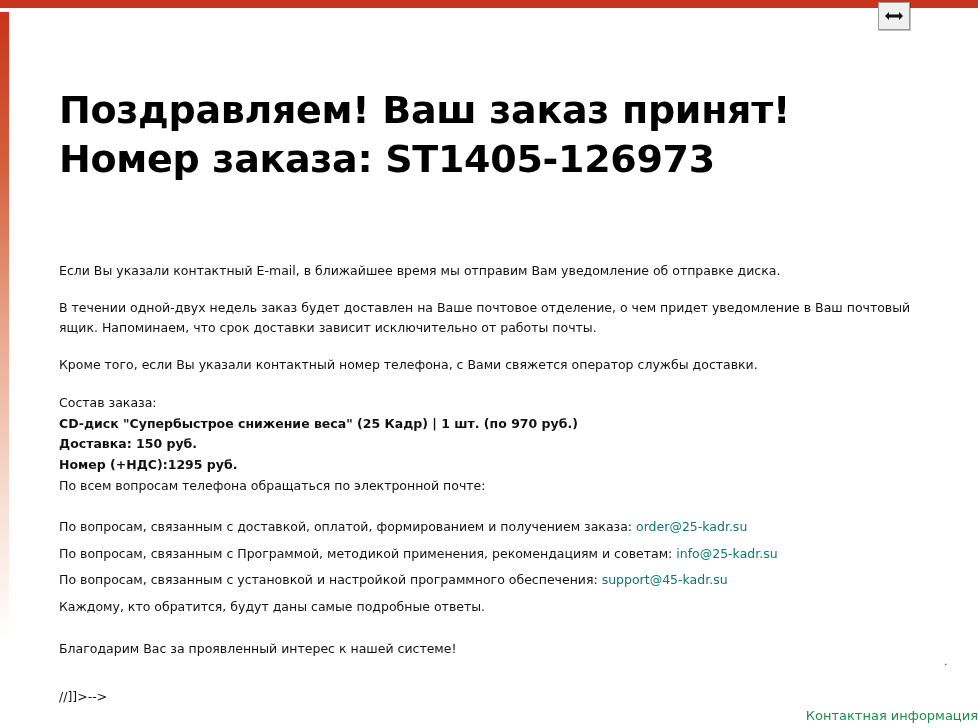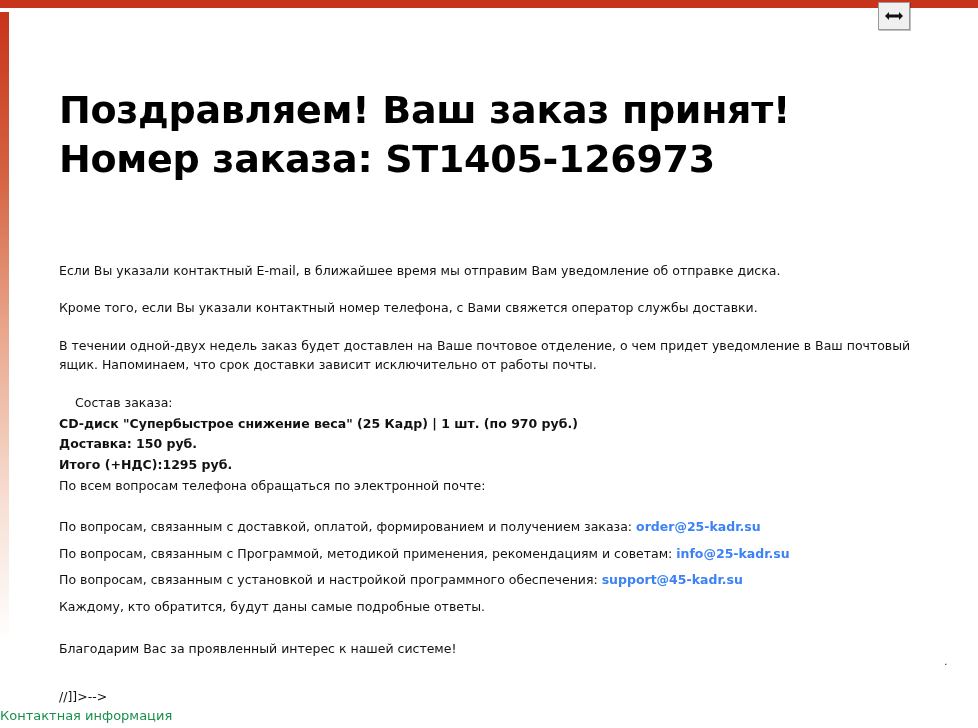--- a/index.html
+++ b/index.html
@@ -93,42 +93,41 @@
     width: 888px;
     font-size: 12.5px;
     line-height: 1.55;
     color: #111111;
   }
   .para {
     margin: 3px 0 18px 0;
   }
 
   .order-title {
-    margin: 0 0 2px 16px;
+    margin: 0 0 2px 0;
   }
   .order-line {
     font-weight: bold;
     margin: 0 0 1px 0;
     font-size: 12.5px;
   }
   .order-note {
     margin: 2px 0 0 0;
   }
 
   .contacts {
     margin-top: 22px;
   }
   .contacts .row {
     margin: 0 0 7px 0;
   }
   .contacts .row:last-child { margin-bottom: 0; }
   a.mail {
-    color: #3b82f6;
+    color: #0f766e;
     text-decoration: none;
-    font-weight: bold;
   }
 
   .thanks {
     margin-top: 23px;
   }
 
   .artifact {
     position: absolute;
     left: 59px;
     top: 689px;
@@ -141,21 +140,21 @@
     left: 944px;
     top: 655px;
     font-size: 11px;
     color: #333;
   }
   .footer-link {
     position: absolute;
     top: 708px;
     left: 0;
     width: 978px;
-    text-align: left;
+    text-align: right;
     font-size: 13px;
     color: #1a8f4c;
   }
   .footer-link a {
     color: #1a8f4c;
     text-decoration: none;
   }
 </style>
 </head>
 <body>
@@ -180,28 +179,28 @@
 
     <h1 class="headline">
       <span>Поздравляем! Ваш заказ принят!</span>
       <span class="line2">Номер заказа: ST1405-126973</span>
     </h1>
 
     <div class="body-block">
 
       <p class="para">Если Вы указали контактный E-mail, в ближайшее время мы отправим Вам уведомление об отправке диска.</p>
 
+      <p class="para">В течении одной-двух недель заказ будет доставлен на Ваше почтовое отделение, о чем придет уведомление в Ваш почтовый ящик. Напоминаем, что срок доставки зависит исключительно от работы почты.</p>
+
       <p class="para">Кроме того, если Вы указали контактный номер телефона, с Вами свяжется оператор службы доставки.</p>
-
-      <p class="para">В течении одной-двух недель заказ будет доставлен на Ваше почтовое отделение, о чем придет уведомление в Ваш почтовый ящик. Напоминаем, что срок доставки зависит исключительно от работы почты.</p>
 
       <p class="order-title">Состав заказа:</p>
       <p class="order-line">CD-диск "Супербыстрое снижение веса" (25 Кадр) | 1 шт. (по 970 руб.)</p>
       <p class="order-line">Доставка: 150 руб.</p>
-      <p class="order-line">Итого (+НДС):1295 руб.</p>
+      <p class="order-line">Номер (+НДС):1295 руб.</p>
       <p class="order-note">По всем вопросам телефона обращаться по электронной почте:</p>
 
       <div class="contacts">
         <div class="row">
           <span>По вопросам, связанным с доставкой, оплатой, формированием и получением заказа: </span><a class="mail" href="#">order@25-kadr.su</a>
         </div>
         <div class="row">
           <span>По вопросам, связанным с Программой, методикой применения, рекомендациям и советам: </span><a class="mail" href="#">info@25-kadr.su</a>
         </div>
         <div class="row">

